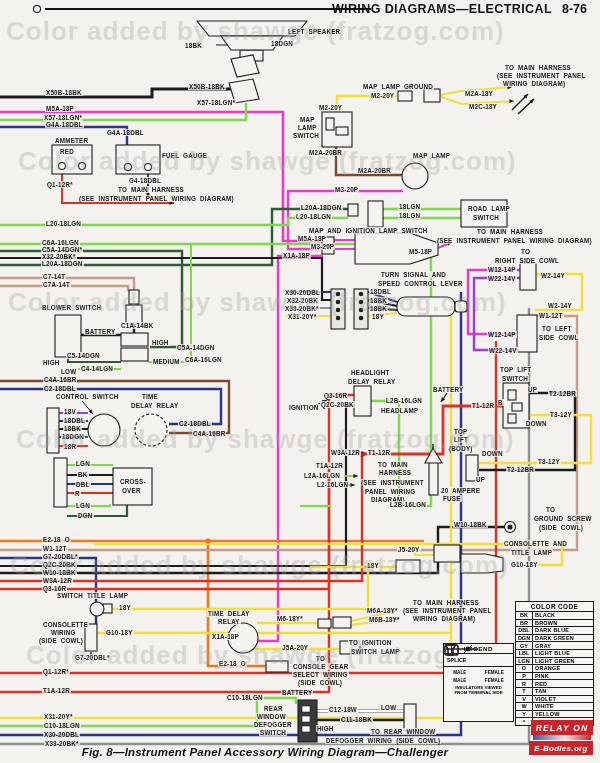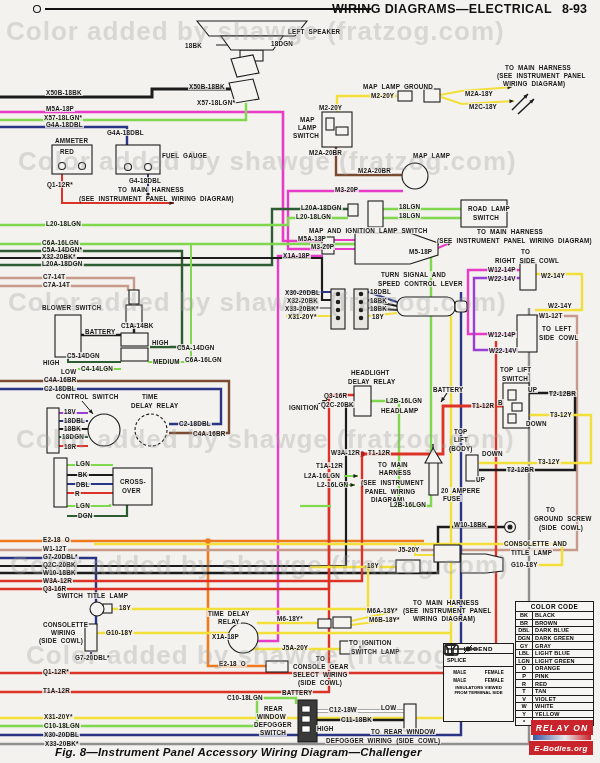--- a/index.html
+++ b/index.html
@@ -6,21 +6,21 @@
   #page{position:relative;width:600px;height:763px;background:#f3f2ee;overflow:hidden;
         font-family:"Liberation Sans", sans-serif;}
   .wm{position:absolute;font:700 26px "Liberation Sans",sans-serif;color:rgba(160,160,160,.32);
       white-space:nowrap;letter-spacing:1px;pointer-events:none;}
   .lbl{position:absolute;font:700 6.3px "Liberation Sans",sans-serif;color:#171717;
        letter-spacing:.2px;word-spacing:2px;white-space:nowrap;line-height:7px;
        background:rgba(243,242,238,.78);padding:0 1px;}
   #hdr-title{position:absolute;top:2px;left:0;width:552px;text-align:right;
        font:700 12.5px "Liberation Sans",sans-serif;color:#111;letter-spacing:.4px;}
   #hdr-page{position:absolute;top:2px;left:562px;font:700 12.5px "Liberation Sans",sans-serif;color:#111;}
-  #caption{position:absolute;top:746px;left:55px;width:420px;
+  #caption{position:absolute;top:746px;left:55px;width:420px;text-align:center;
        font:800 italic 11.5px "Liberation Sans",sans-serif;color:#101010;letter-spacing:.2px;}
   #colorcode{position:absolute;left:515px;top:601px;width:77px;background:#f6f5f2;
        border:1.3px solid #1c1c1c;font-family:"Liberation Sans",sans-serif;}
   #colorcode .t{font:700 6.4px "Liberation Sans",sans-serif;text-align:center;
        border-bottom:1px solid #1c1c1c;padding:1px 0;letter-spacing:.4px;}
   #colorcode .row{display:flex;border-bottom:1px solid #1c1c1c;height:6.6px;align-items:center;}
   #colorcode .row:last-child{border-bottom:none;}
   #colorcode .c1{width:16px;border-right:1px solid #1c1c1c;font:700 5.5px "Liberation Sans",sans-serif;
        text-align:center;height:100%;display:flex;align-items:center;justify-content:center;}
   #colorcode .c2{flex:1;font:700 5.5px "Liberation Sans",sans-serif;padding-left:2px;letter-spacing:.2px;}
@@ -39,21 +39,21 @@
   #seen{left:531px;top:720px;width:62px;height:15px;background:#c9242b;font-size:8.5px;letter-spacing:1.2px;}
   #stripe{left:533px;top:735px;width:58px;height:5px;background:linear-gradient(90deg,#3a57a5 0%,#e8e8e8 55%,#c9242b 100%);}
   #ebodies{left:529px;top:741px;width:64px;height:14px;background:#c9242b;font-size:8px;letter-spacing:.3px;}
   svg{position:absolute;left:0;top:0;}
 </style>
 </head>
 <body>
 
 <div id="page">
   <div id="hdr-title">WIRING DIAGRAMS—ELECTRICAL</div>
-  <div id="hdr-page">8-93</div>
+  <div id="hdr-page">8-76</div>
 
   <svg id="diagram-svg" width="600" height="763" viewBox="0 0 600 763">
       <line x1="45" y1="9" x2="371" y2="9" stroke="#111" stroke-width="2"></line>
       <polyline points="0,97 152,97 152,89 231,89" fill="none" stroke="#1c1c1c" stroke-width="3" stroke-linejoin="miter" stroke-linecap="butt"></polyline>
       <polyline points="0,112 283,112 283,241 323,241" fill="none" stroke="#e83bc8" stroke-width="2.6" stroke-linejoin="miter" stroke-linecap="butt"></polyline>
       <polyline points="0,120 246,120 246,103" fill="none" stroke="#7fd84e" stroke-width="2.4" stroke-linejoin="miter" stroke-linecap="butt"></polyline>
       <polyline points="0,127 127,127 127,147" fill="none" stroke="#2a3585" stroke-width="2.4" stroke-linejoin="miter" stroke-linecap="butt"></polyline>
       <polyline points="148,174 148,198" fill="none" stroke="#2a3585" stroke-width="2" stroke-linejoin="miter" stroke-linecap="butt"></polyline>
       <polygon points="148,198 145.96119773470215,193.43455529843845 150.03880226529785,193.43455529843845" fill="#1c1c1c"></polygon>
       <polyline points="62,174 62,203 174,203" fill="none" stroke="#dd3327" stroke-width="2" stroke-linejoin="miter" stroke-linecap="butt"></polyline>

